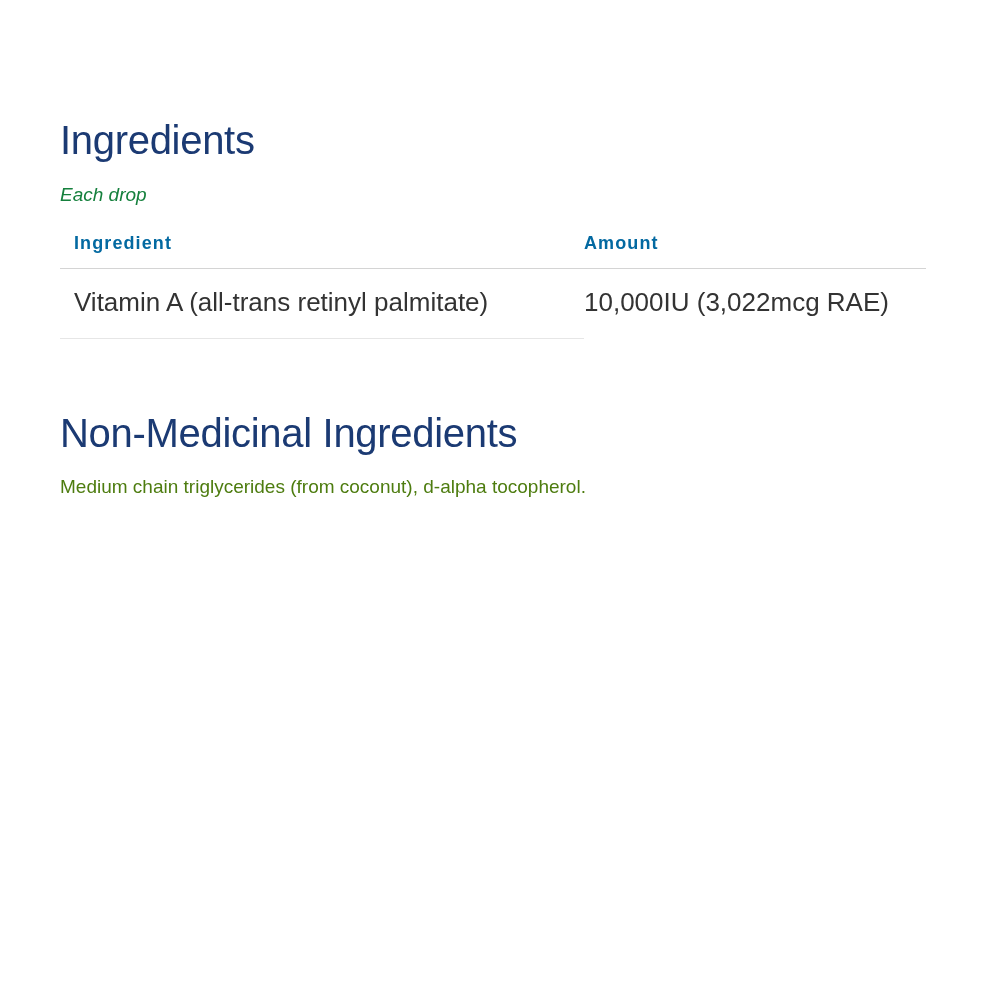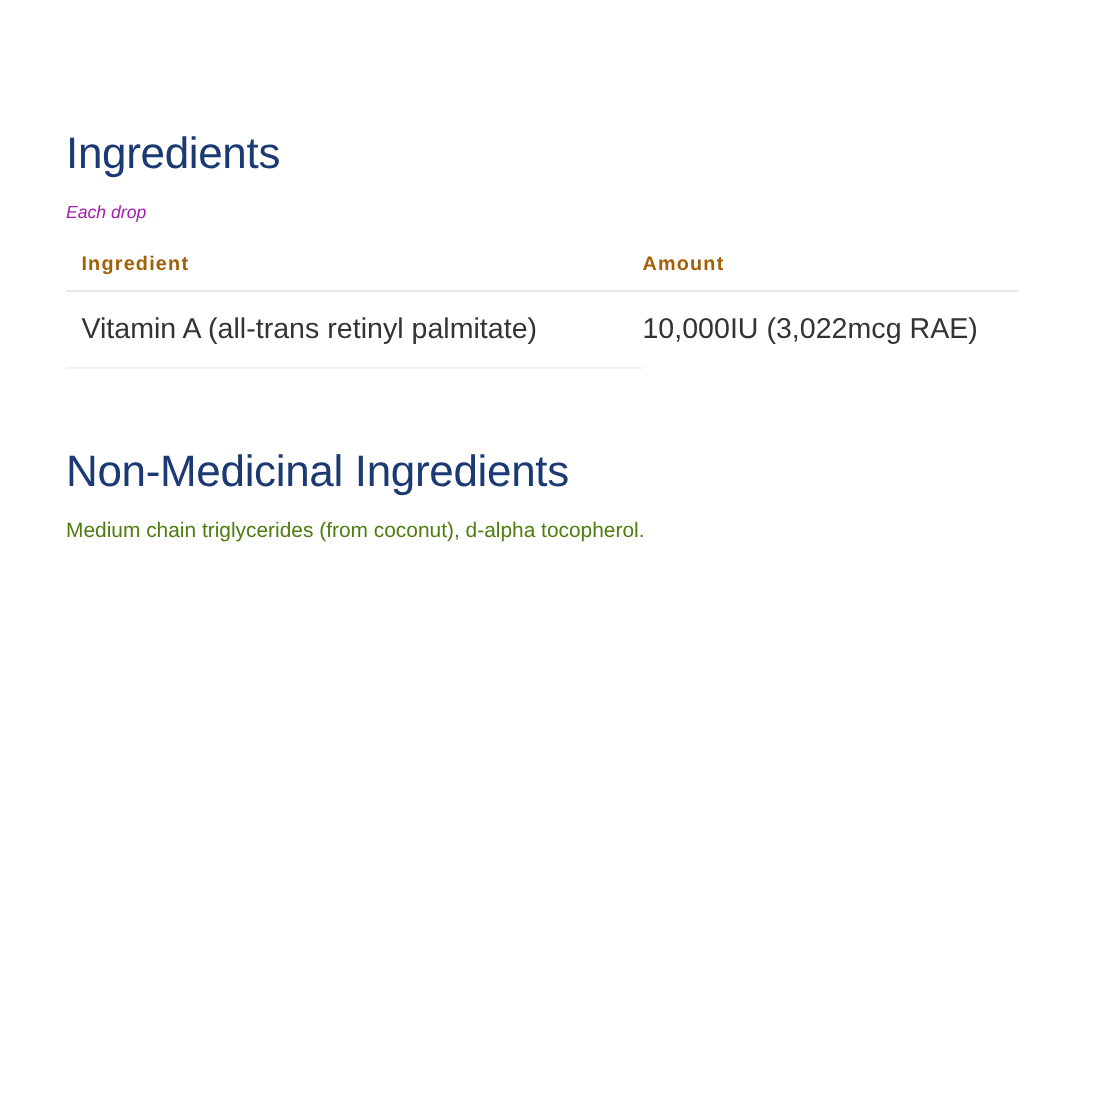--- a/index.html
+++ b/index.html
@@ -27,37 +27,37 @@
     font-weight: 400;
     letter-spacing: -0.3px;
     line-height: 1.1;
     margin: 0;
   }
   #ingredients-title {
     padding-top: 118px;
   }
   .subtitle {
     font-style: italic;
-    font-size: 16px;
-    color: #a21caf;
+    font-size: 19px;
+    color: #15803d;
     margin: 22px 0 0 0;
     line-height: 1.2;
   }
   .ing-table {
     width: 852px;
     border-collapse: collapse;
     margin-top: 26px;
     table-layout: fixed;
   }
   .ing-table th {
     text-align: left;
     font-size: 18px;
     font-weight: bold;
     letter-spacing: 1.1px;
-    color: #a16207;
+    color: #0369a1;
     padding: 0 0 14px 14px;
     border-bottom: 1px solid #d4d4d4;
   }
   .ing-table td {
     font-size: 26px;
     font-weight: 400;
     color: #333333;
     padding: 18px 0 20px 14px;
     border-bottom: 1px solid #e6e6e6;
   }

